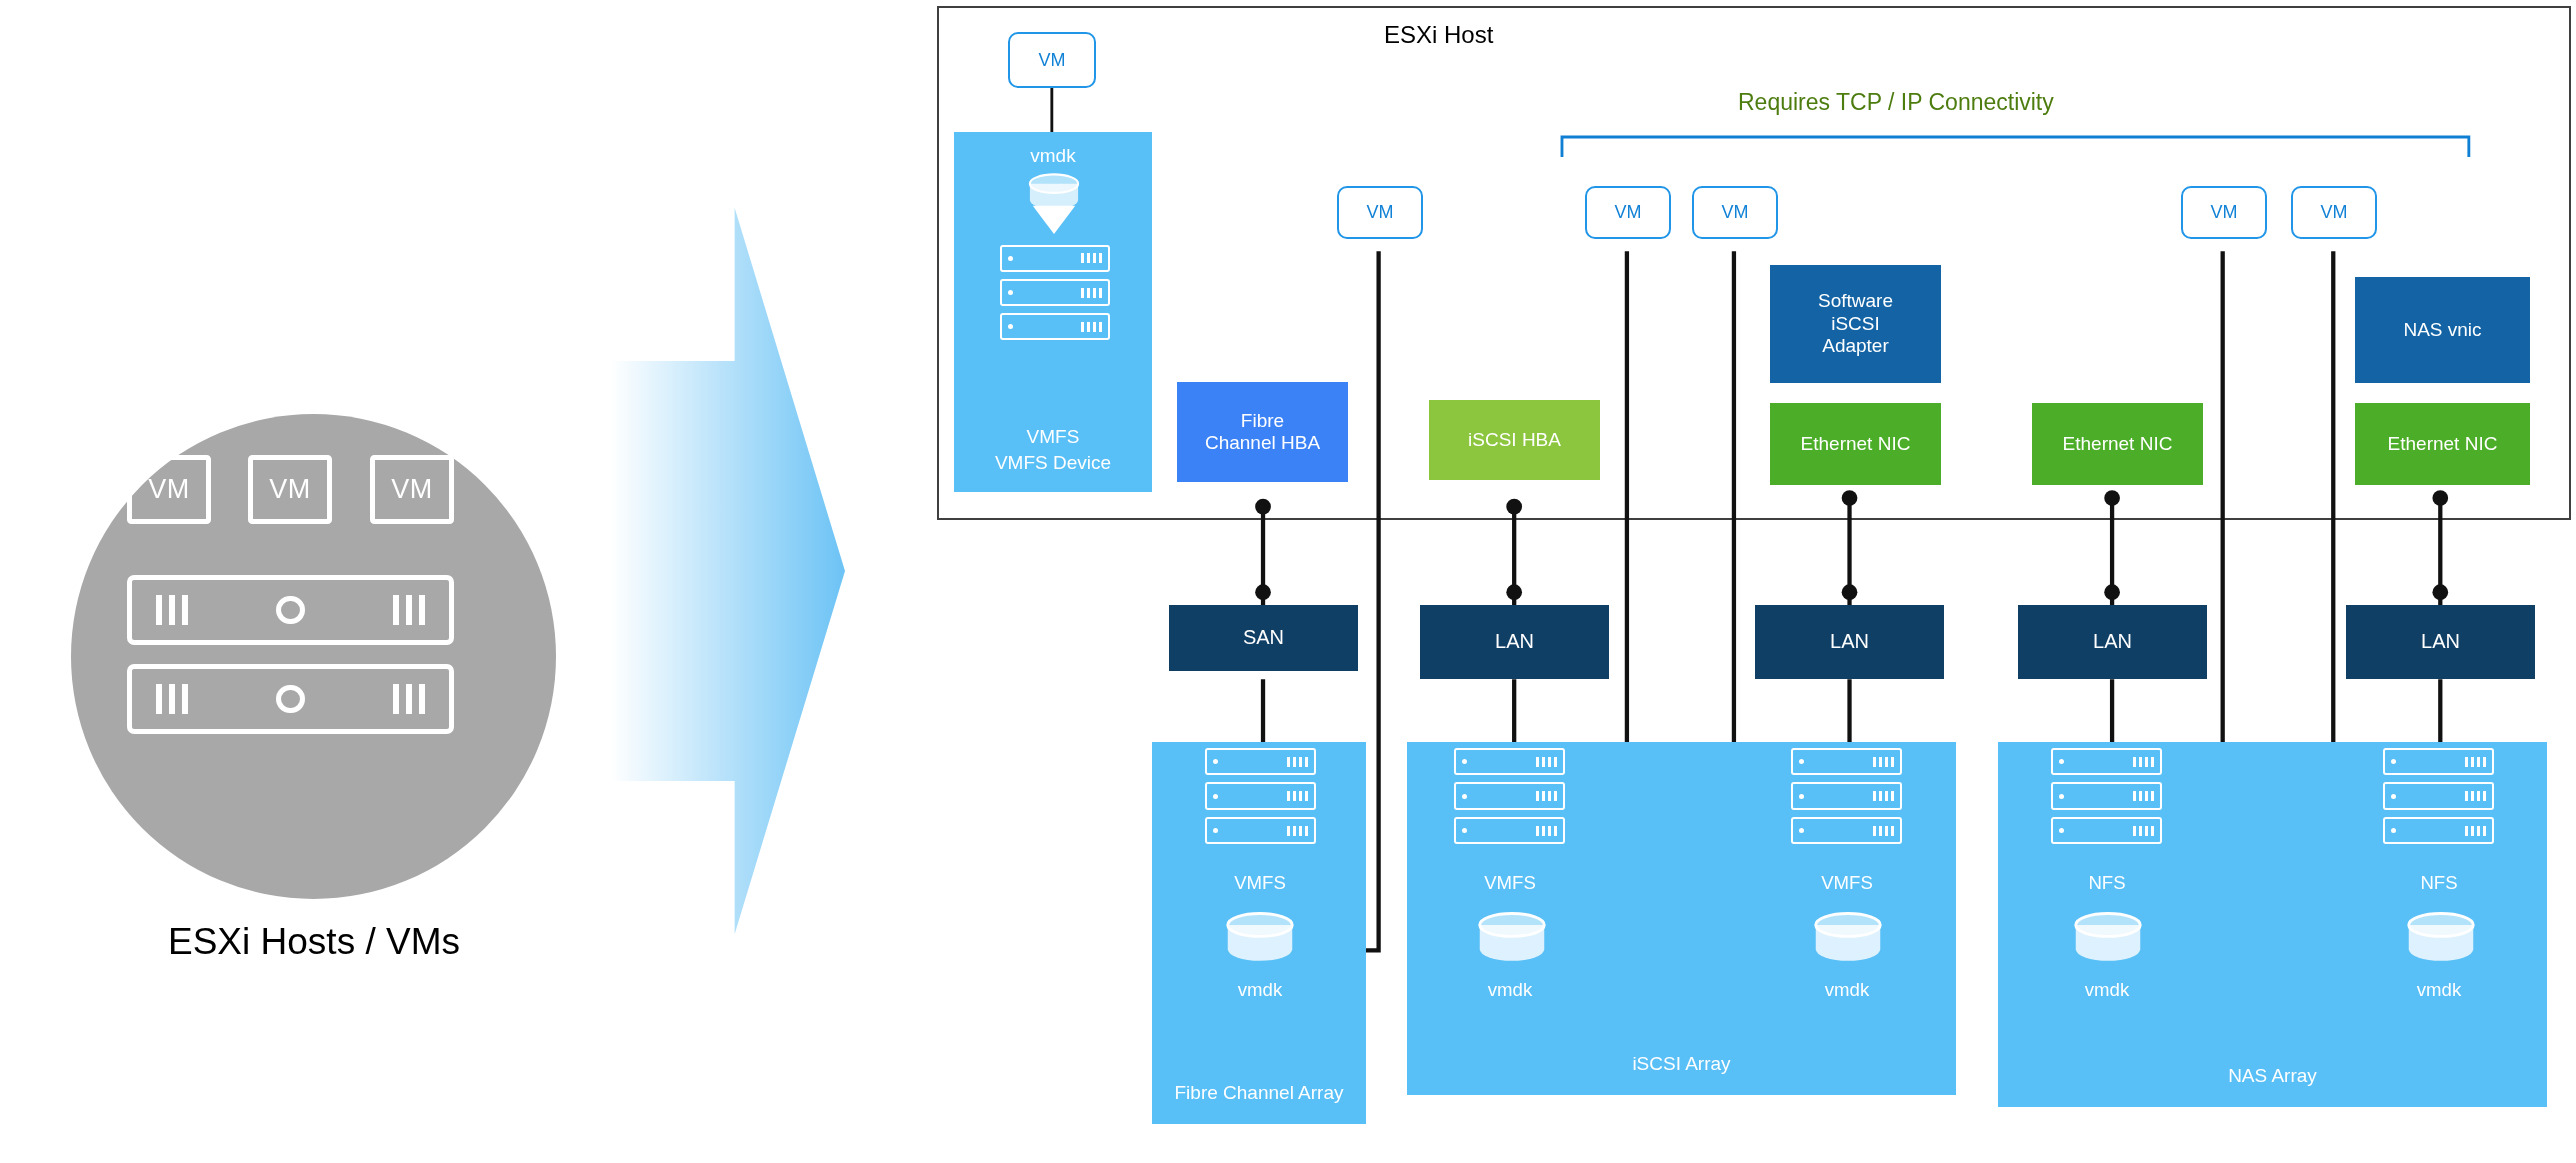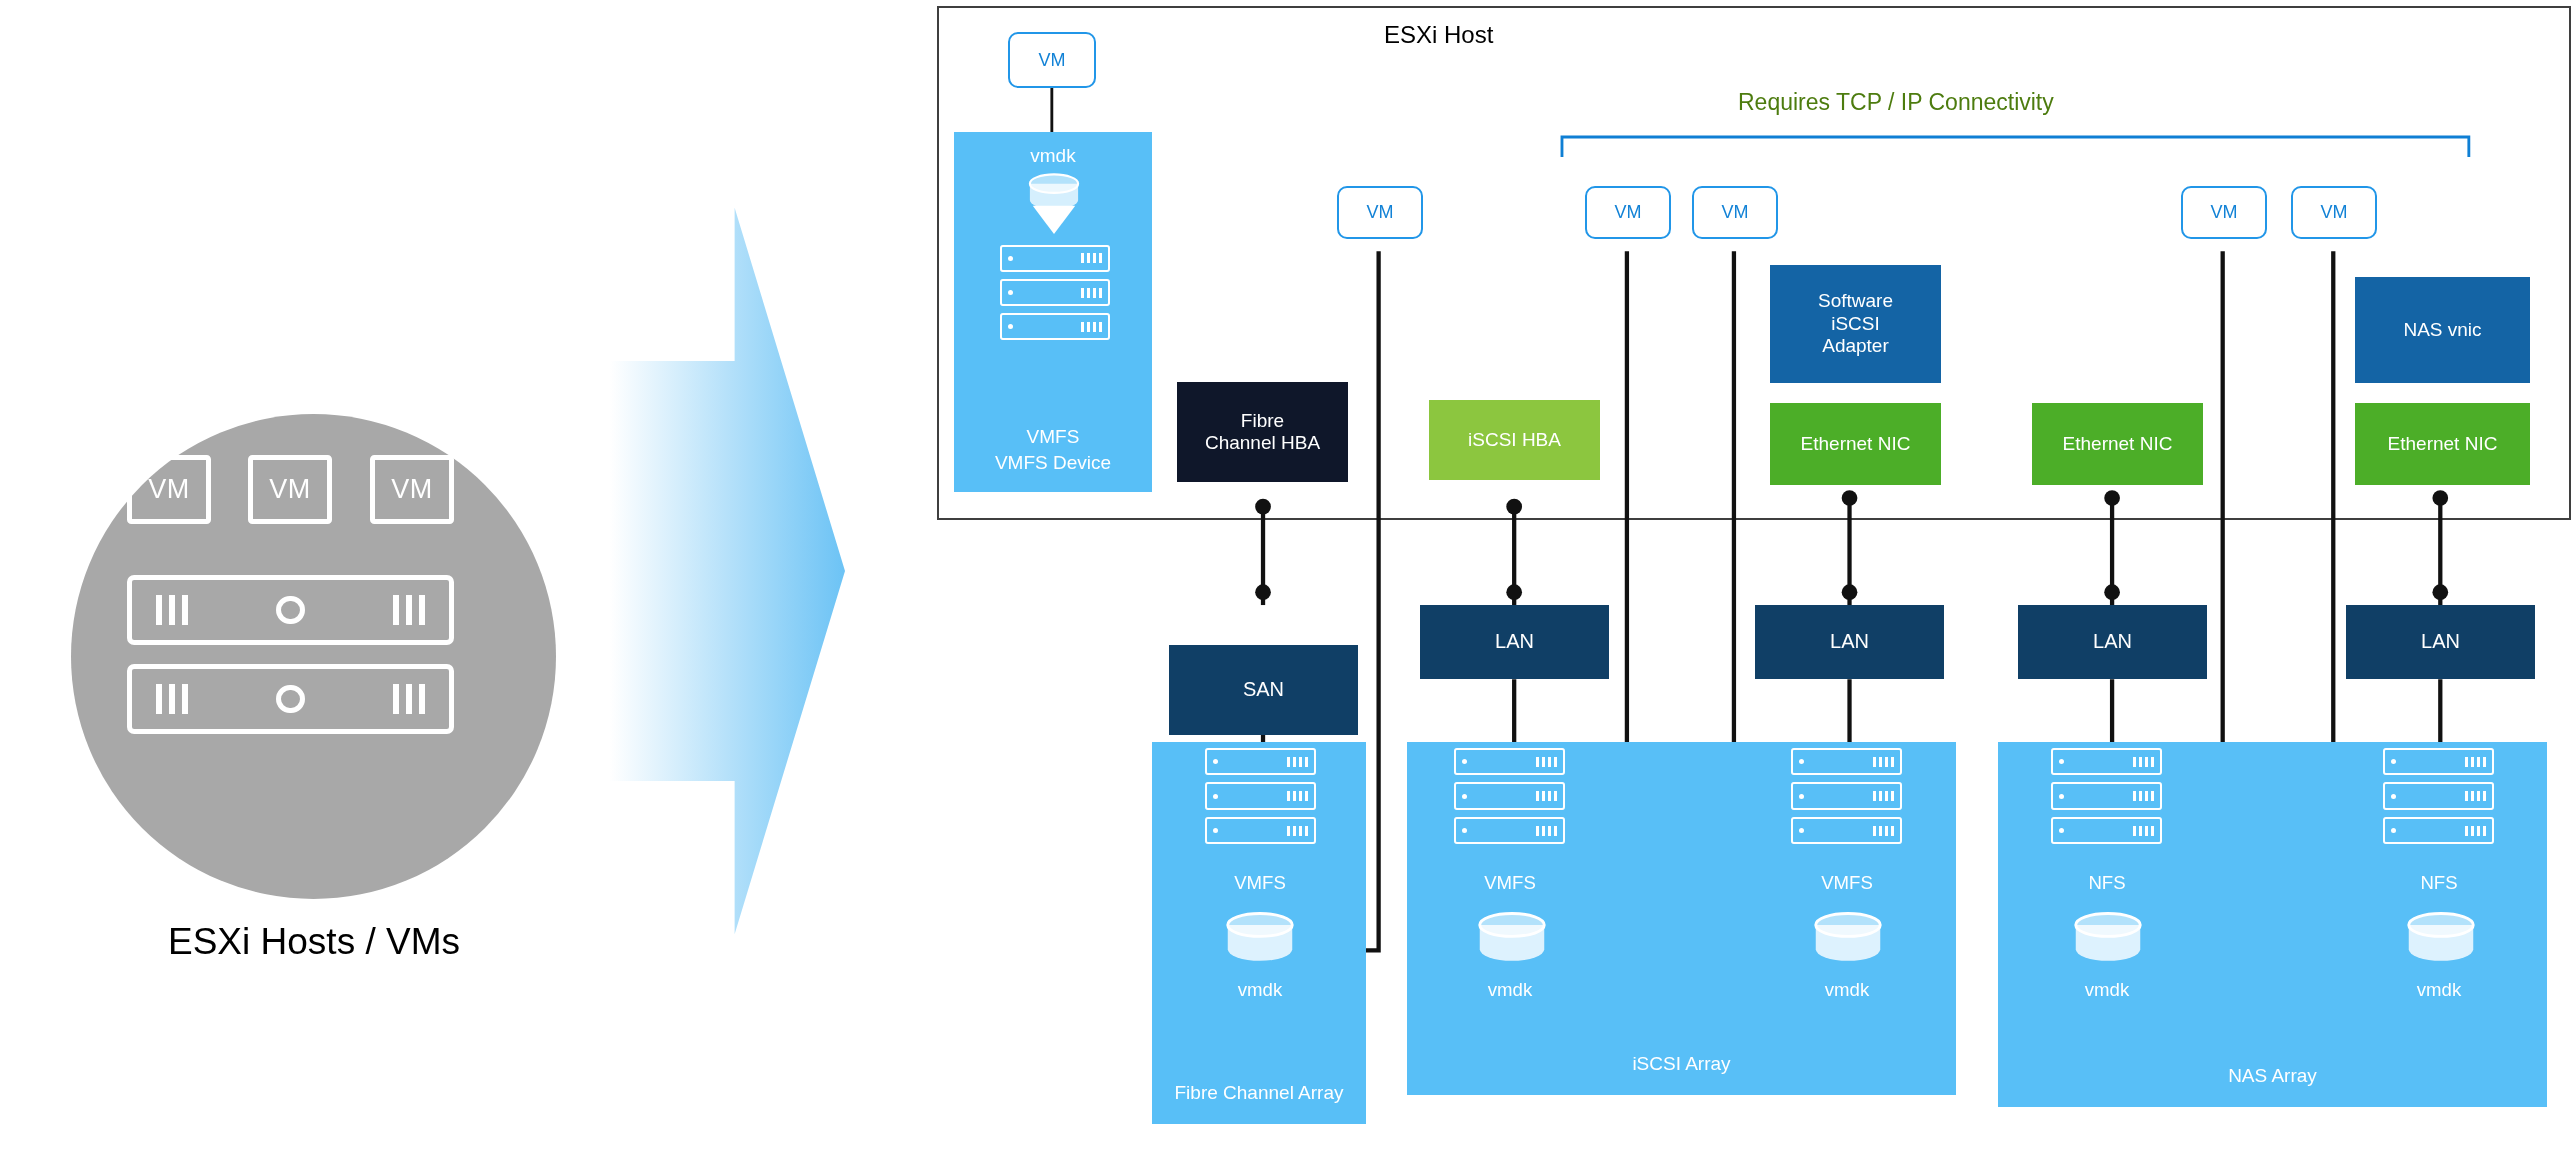--- a/index.html
+++ b/index.html
@@ -60,21 +60,21 @@
     position: absolute; left: 954px; top: 132px; width: 198px; height: 360px;
     background: #58bff7; color: #ffffff;
   }
   .vmfs-col .cap { position: absolute; left: 0; width: 100%; text-align: center; font-size: 19px; }
 
   
   .box {
     position: absolute; display: flex; align-items: center; justify-content: center;
     color: #ffffff; text-align: center; line-height: 1.18;
   }
-  .box.green { background: #0f172a; }
+  .box.green { background: #3b82f6; }
   .box.green-lite { background: #8cc63f; }
   .box.green-nic { background: #4cae28; }
   .box.blue-dark { background: #1464a5; }
   .box.navy { background: #103f66; }
 
   
   .array {
     position: absolute; background: #58bff7; color: #ffffff;
   }
   .array .atitle {
@@ -258,21 +258,21 @@
     <span>Ethernet NIC</span>
   </div>
 
   <div class="box blue-dark" style="left:2355px; top:277px; width:175px; height:106px; font-size:19px;">
     <span>NAS vnic</span>
   </div>
   <div class="box green-nic" style="left:2355px; top:403px; width:175px; height:82px; font-size:19px;">
     <span>Ethernet NIC</span>
   </div>
 
-  <div class="box navy" style="left:1169px; top:605px; width:189px; height:90px; font-size:20px;margin-top:40px;">SAN</div>
+  <div class="box navy" style="left:1169px; top:605px; width:189px; height:66px; font-size:20px;">SAN</div>
   <div class="box navy" style="left:1420px; top:605px; width:189px; height:74px; font-size:20px;">LAN</div>
   <div class="box navy" style="left:1755px; top:605px; width:189px; height:74px; font-size:20px;">LAN</div>
   <div class="box navy" style="left:2018px; top:605px; width:189px; height:74px; font-size:20px;">LAN</div>
   <div class="box navy" style="left:2346px; top:605px; width:189px; height:74px; font-size:20px;">LAN</div>
 
   <div class="array" style="left:1152px; top:742px; width:214px; height:382px;">
     <div class="atitle">Fibre Channel Array</div>
   </div>
   <div class="srv-stack" style="left:1205px; top:748px; width:111px; height:94px;">
     <div class="unit">

